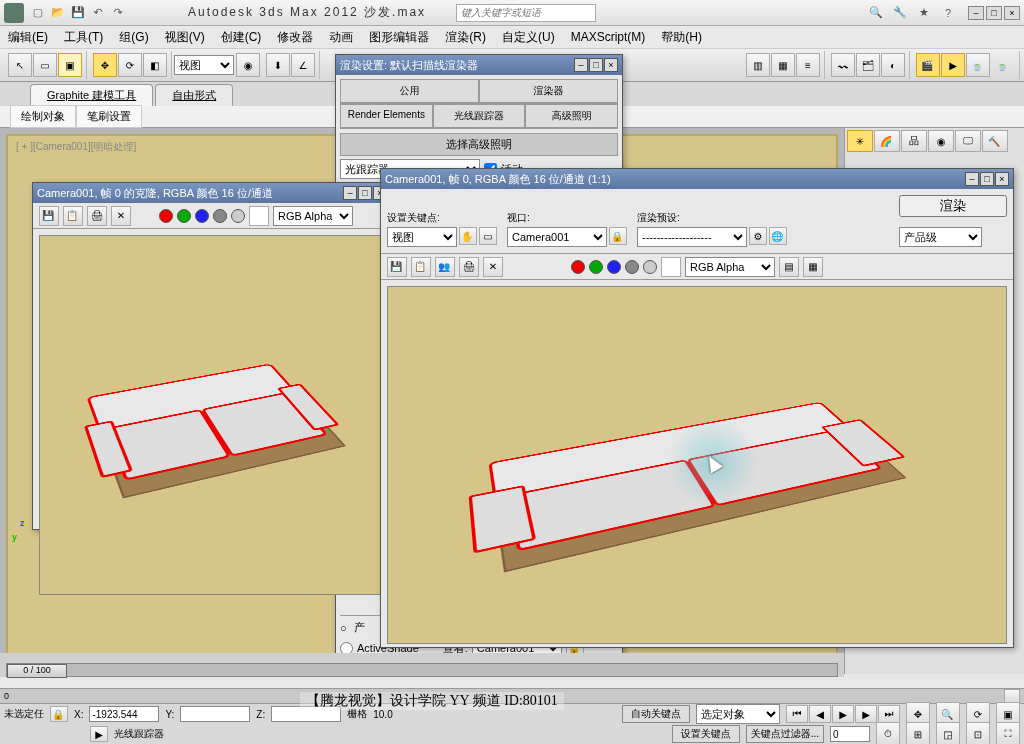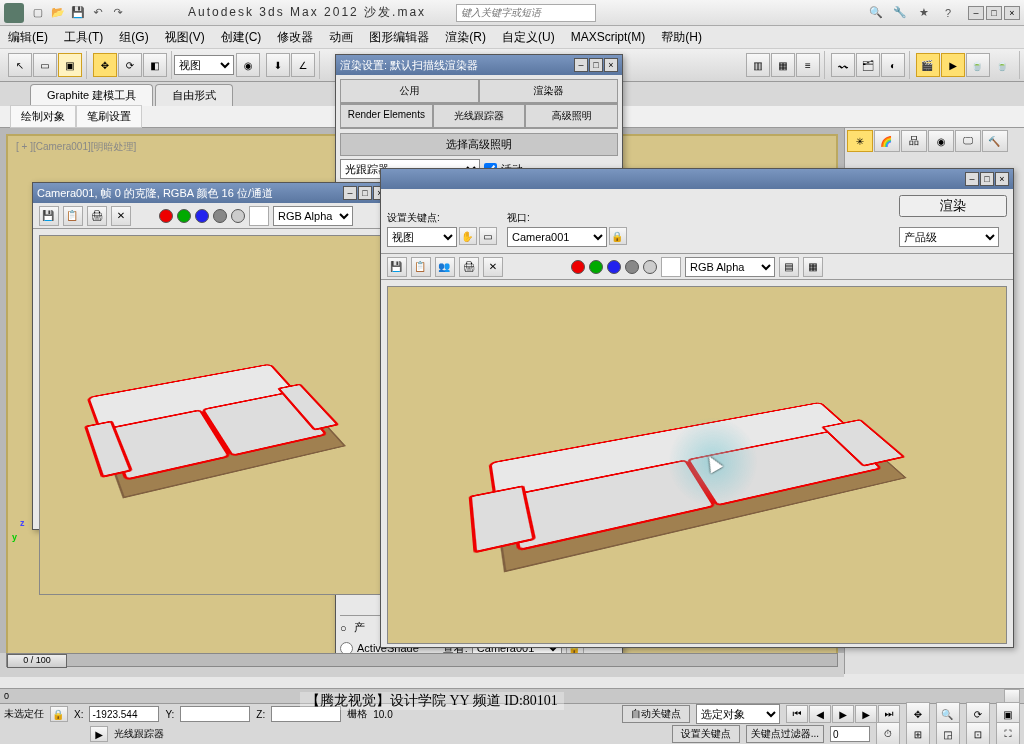--- a/index.html
+++ b/index.html
@@ -23,21 +23,21 @@
 .toolbar { height: 34px; background: linear-gradient(#f0f0f0,#d8d8d8); border-top: 1px solid #ccc; border-bottom: 1px solid #999; display: flex; align-items: center; padding: 0 4px; gap: 2px; }
 .tool-grp { display: flex; gap: 1px; padding: 0 4px; border-right: 1px solid #bbb; height: 28px; align-items: center; }
 .tbtn { width: 24px; height: 24px; border: 1px solid #aaa; background: linear-gradient(#f8f8f8,#ddd); display: flex; align-items: center; justify-content: center; font-size: 10px; }
 .tbtn.active { background: #fff3c0; border-color: #d0a020; }
 .tbtn.yellow { background: #ffe070; border-color: #d0a020; }
 .tbtn.flat { border: none; background: transparent; }
 .sel { height: 20px; border: 1px solid #888; background: #fff; font-size: 11px; }
 
 
 .tabbar { height: 24px; background: #d8d8d8; display: flex; align-items: flex-end; padding-left: 30px; }
-.tab { padding: 3px 16px; background: #e8e8e8; border: 1px solid #999; border-bottom: none; margin-right: 2px; border-radius: 4px 4px 0 0; font-size: 11px; }
+.tab { padding: 3px 16px; background: #e8e8e8; border: 1px solid #999; border-bottom: none; margin-right: 2px; border-radius: 4px 4px 0 0; font-size: 11px; text-decoration: underline; }
 .tab.active { background: #f5f5f5; }
 .subtabbar { height: 22px; background: #f0f0f0; display: flex; align-items: center; padding-left: 10px; gap: 0; border-bottom: 1px solid #999; }
 .subtab { padding: 3px 10px; font-size: 11px; background: #f8f8f8; border: 1px solid #ccc; }
 
 
 .viewport { position: absolute; left: 0; top: 128px; right: 180px; bottom: 80px; background: #b8b8b8; }
 .vp-canvas { position: absolute; inset: 6px; background: #d6c588; border: 2px solid #bba860; }
 .vp-label { position: absolute; top: 4px; left: 8px; font-size: 10px; color: #888; }
 
 
@@ -73,21 +73,21 @@
 .cursor-arrow { position: absolute; width: 0; height: 0; border-left: 7px solid transparent; border-right: 7px solid transparent; border-bottom: 16px solid #fff; transform: rotate(-30deg); filter: drop-shadow(0 0 1px #000); }
 
 
 .rf-toolbar { height: 26px; display: flex; align-items: center; gap: 4px; padding: 0 6px; border-bottom: 1px solid #999; }
 .rf-toolbar .tbtn { width: 20px; height: 20px; }
 .color-dot { width: 14px; height: 14px; border-radius: 50%; border: 1px solid #555; }
 .rf-controls { display: flex; padding: 6px; gap: 10px; align-items: flex-end; border-bottom: 1px solid #999; }
 .rf-col { display: flex; flex-direction: column; gap: 2px; font-size: 10px; }
 
 
-.timeline { position: absolute; left: 0; right: 180px; bottom: 67px; height: 24px; background: #d0d0d0; display: flex; align-items: flex-start; }
+.timeline { position: absolute; left: 0; right: 180px; bottom: 67px; height: 24px; background: #d0d0d0; display: flex; align-items: flex-end; }
 .timeline .slider { flex: 1; height: 14px; background: #bbb; border: 1px solid #888; margin: 0 6px; position: relative; }
 .timeline .handle { position: absolute; left: 0; width: 60px; height: 14px; background: linear-gradient(#eee,#ccc); border: 1px solid #666; font-size: 9px; text-align: center; }
 .statusbar { position: absolute; left: 0; right: 0; bottom: 0; height: 56px; background: #d8d8d8; border-top: 1px solid #999; display: flex; }
 .status-left { width: 90px; padding: 2px; }
 .status-left .sbtn { width: 24px; height: 18px; border: 1px solid #888; background: #eee; display: inline-block; margin: 1px; }
 .status-mid { flex: 1; display: flex; flex-direction: column; }
 .status-row { display: flex; align-items: center; height: 20px; gap: 6px; padding: 0 4px; font-size: 10px; }
 .coord { width: 70px; height: 16px; border: 1px solid #888; background: #fff; font-size: 10px; padding: 0 2px; }
 .watermark { position: absolute; bottom: 34px; left: 300px; font-size: 14px; color: #000; background: rgba(255,255,255,0.3); padding: 0 6px; font-family: Liberation Serif, serif; }
 .playback { display: flex; gap: 1px; }
@@ -272,20 +272,21 @@
       <div class="sofa-seat"></div>
         <div class="sofa-seat sofa-seat2"></div>
       <div class="sofa-arm l"></div>
         <div class="sofa-arm r"></div>
     </div>
   </div>
 </div>
 
 <div class="dialog rframe" style="left:380px;top:168px;width:634px;height:480px">
   <div class="dlg-title">
+    <span>Camera001, 帧 0, RGBA 颜色 16 位/通道 (1:1)</span>
     <div class="ctl">
         <div>–</div>
         <div>□</div>
         <div>×</div>
       </div>
   </div>
   <div class="rf-controls">
     <div class="rf-col">
       <span>设置关键点:</span>
       <div style="display:flex;gap:2px">
@@ -294,23 +295,31 @@
         <div class="tbtn" style="width:18px;height:18px">▭</div>
       </div>
     </div>
     <div class="rf-col">
       <span>视口:</span>
       <div style="display:flex;gap:2px">
         <select class="sel" style="width:100px"><option>Camera001</option></select>
         <div class="tbtn" style="width:18px;height:18px">🔒</div>
       </div>
     </div>
+    <div class="rf-col">
+      <span>渲染预设:</span>
+      <div style="display:flex;gap:2px">
+        <select class="sel" style="width:110px"><option>-------------------</option></select>
+        <div class="tbtn" style="width:18px;height:18px">⚙</div>
+        <div class="tbtn" style="width:18px;height:18px">🌐</div>
+      </div>
+    </div>
     <div class="rf-col" style="margin-left:auto">
       <button style="width:108px;height:22px;margin-bottom:8px">渲染</button>
-      <select class="sel" style="width:100px"><option>产品级</option></select>
+      <select class="sel" style="width:83px"><option>产品级</option></select>
     </div>
   </div>
   <div class="rf-toolbar">
     <div class="tbtn">💾</div>
     <div class="tbtn">📋</div>
     <div class="tbtn">👥</div>
     <div class="tbtn">🖨</div>
     <div class="tbtn">✕</div>
     <div style="width:60px"></div>
     <div class="color-dot" style="background:#e00"></div>

